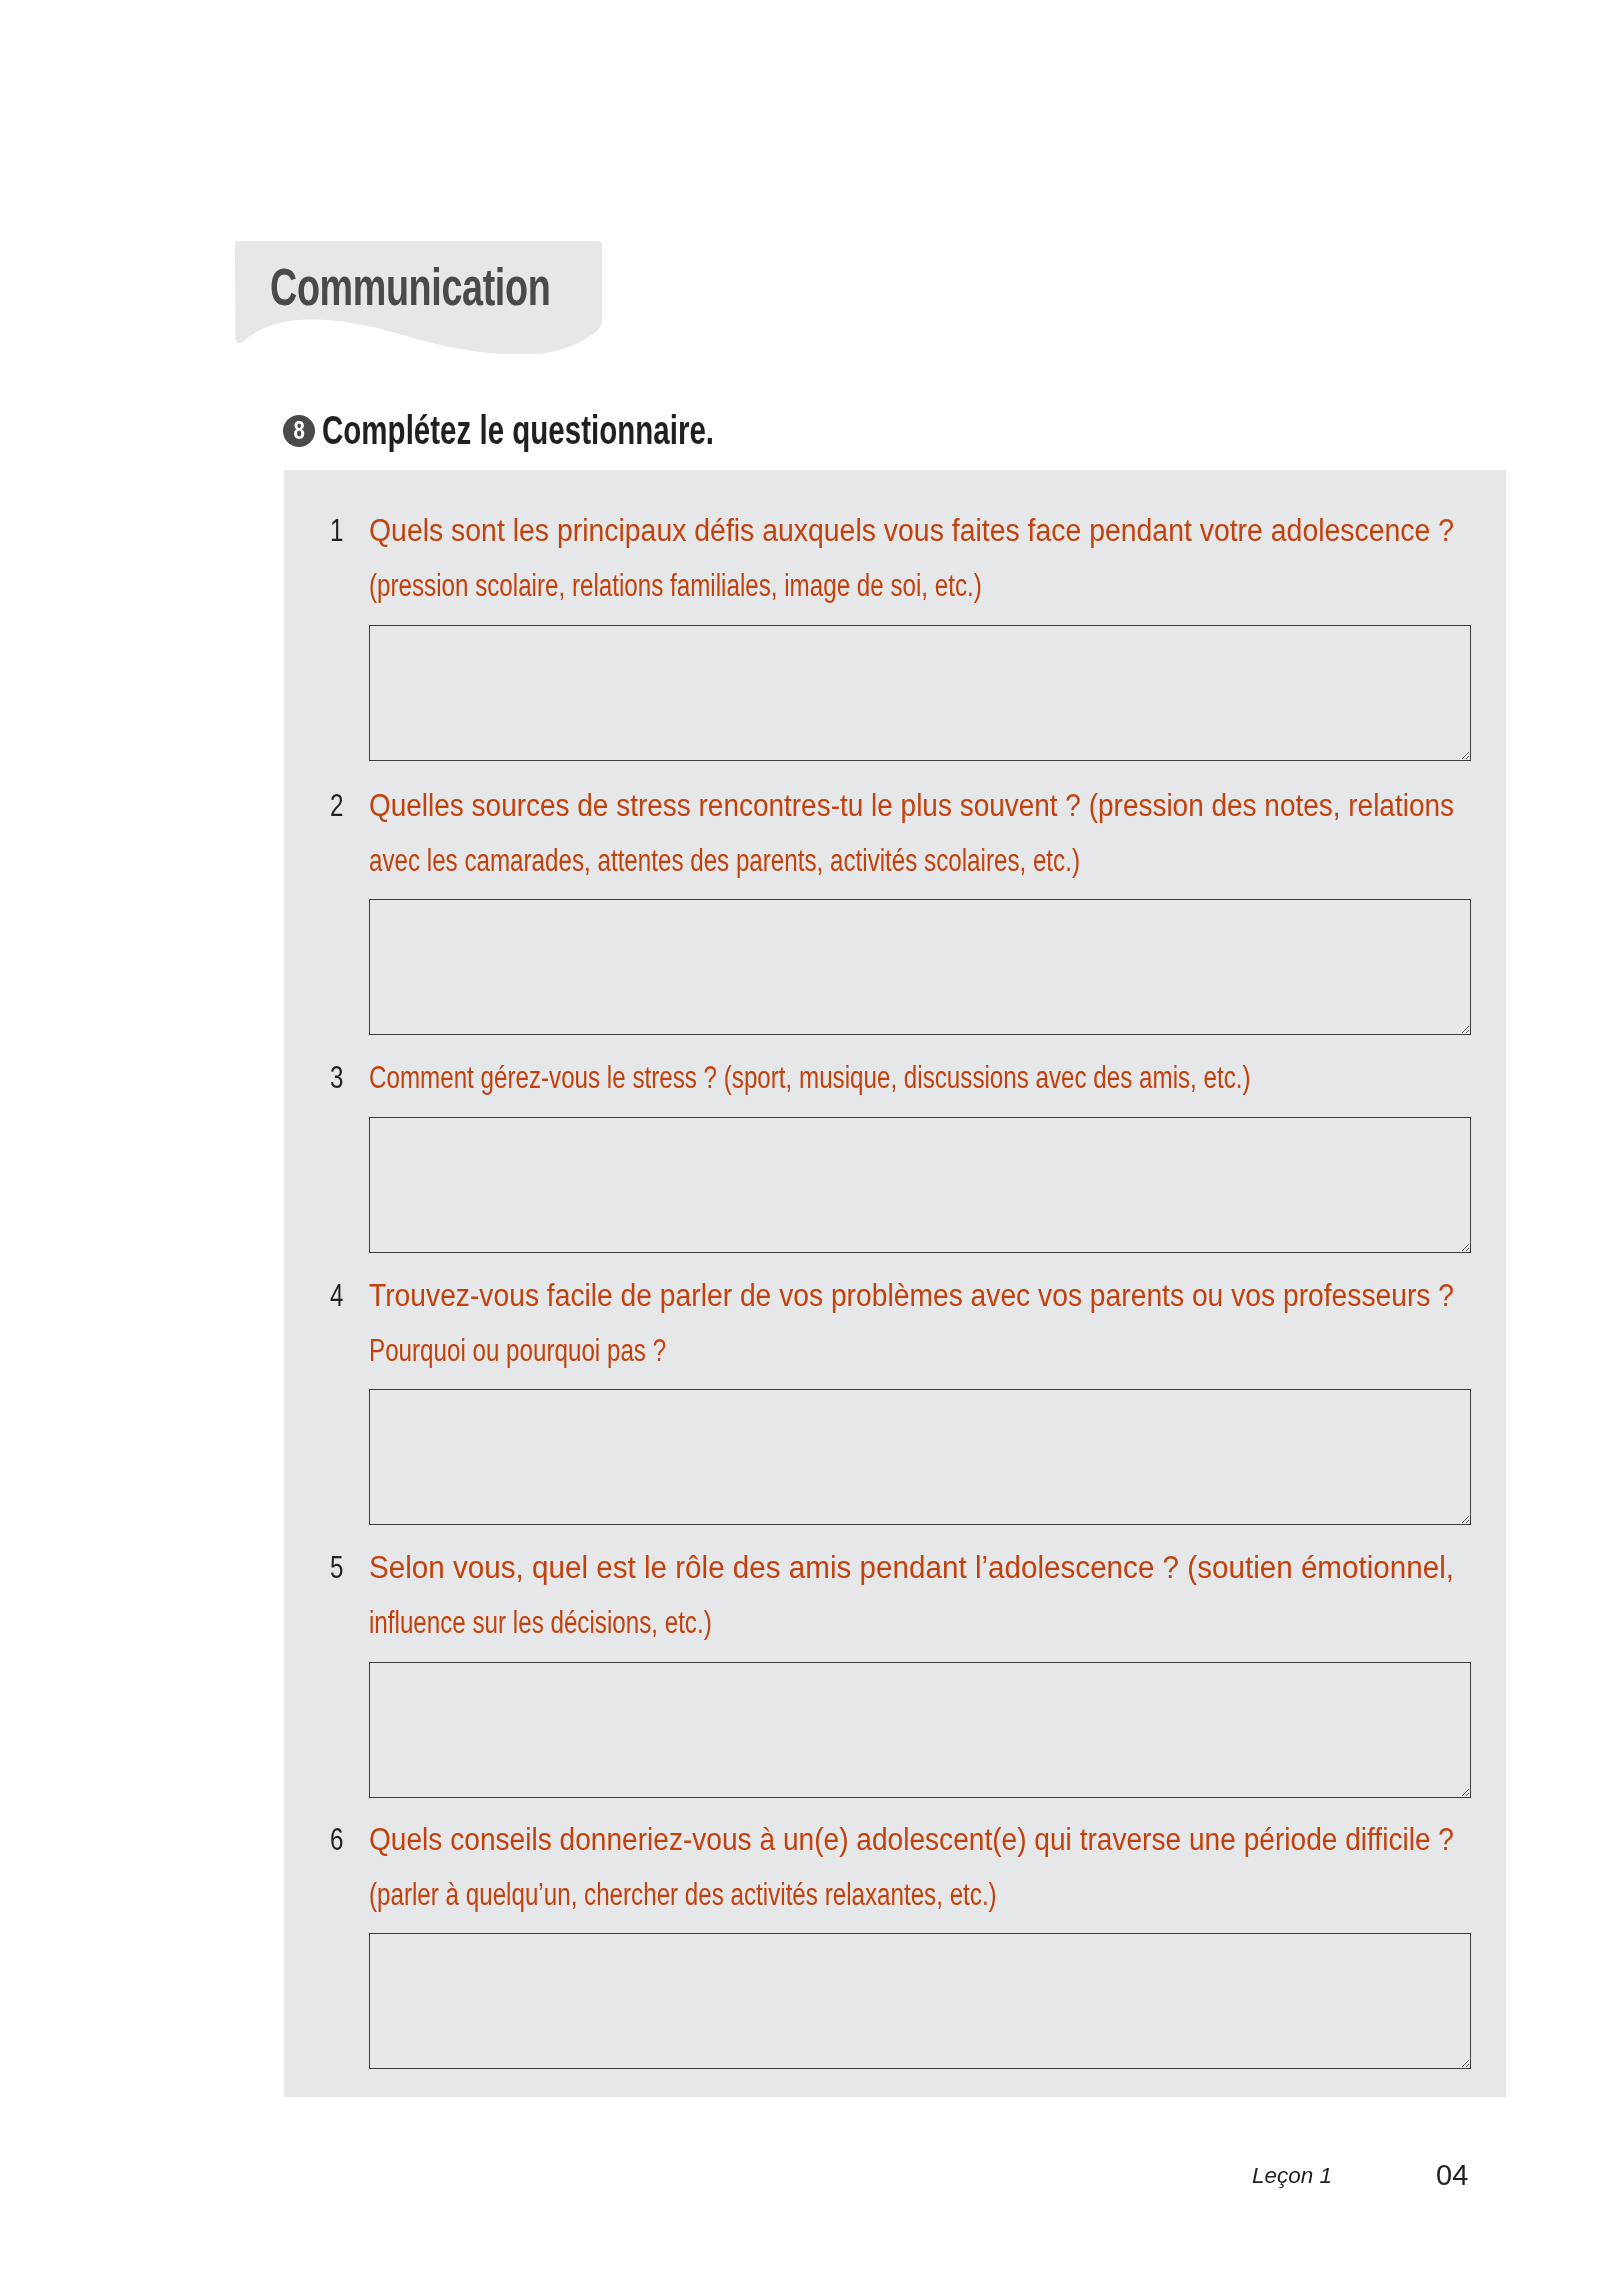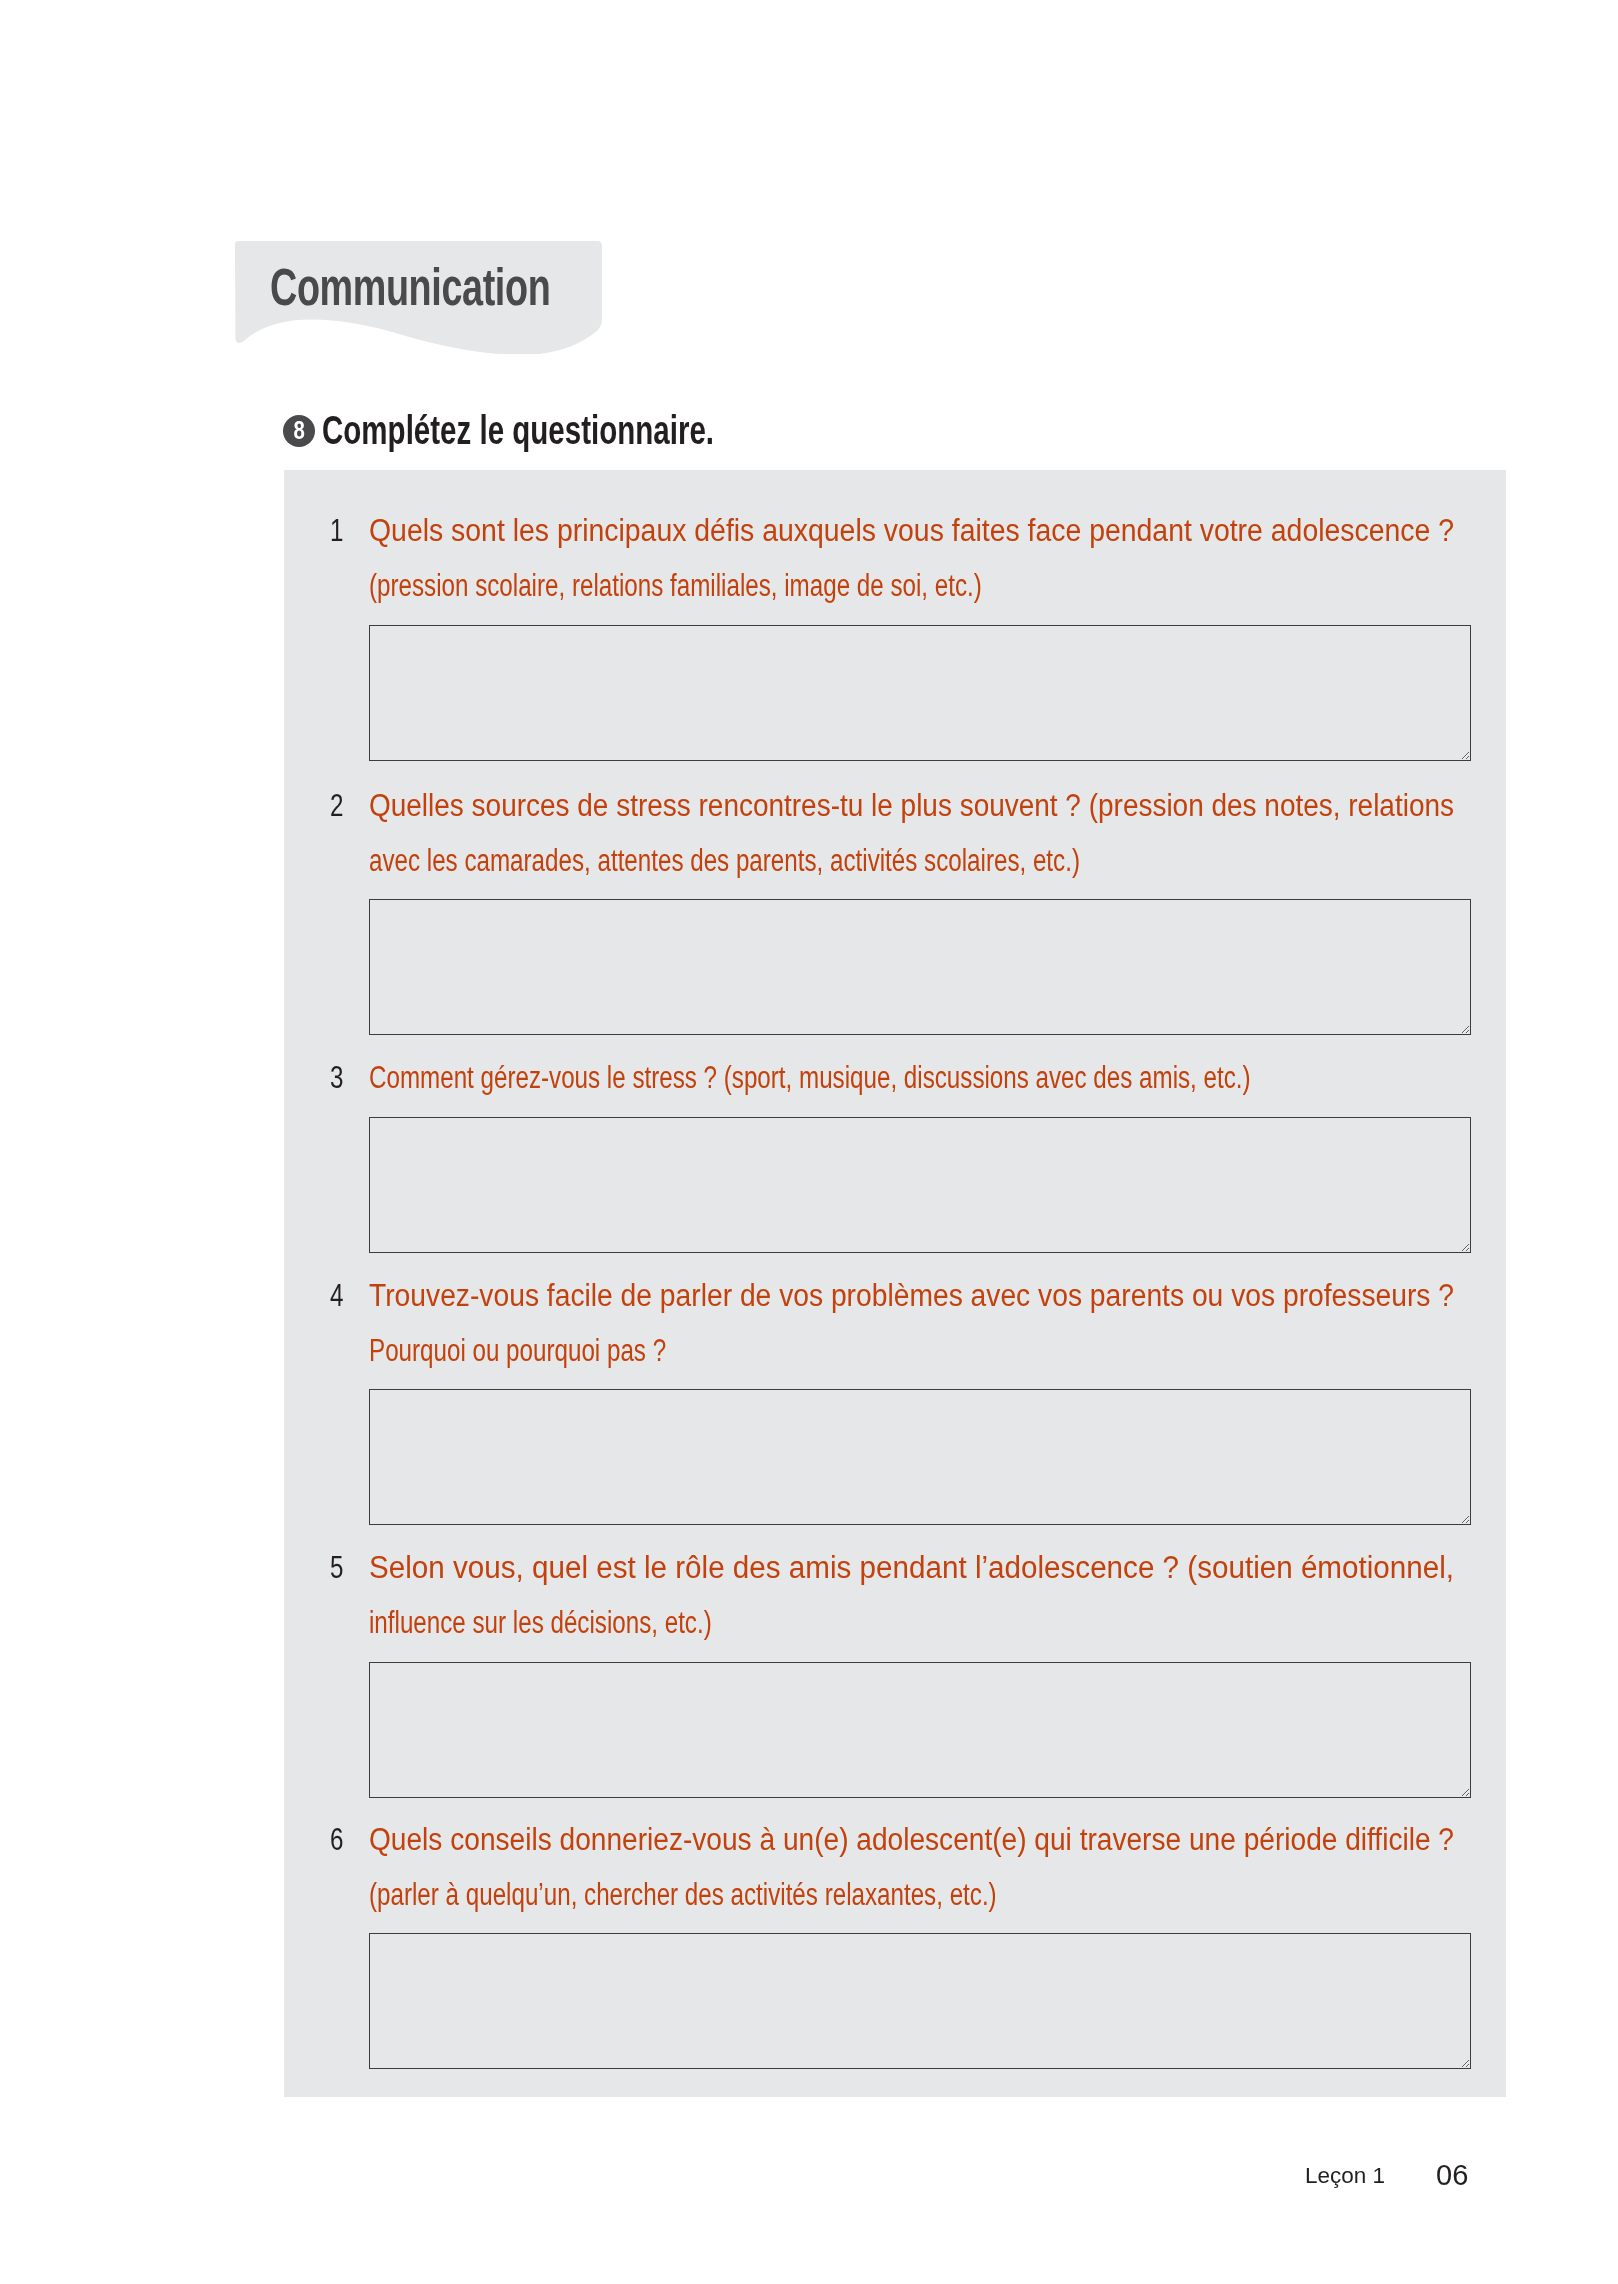--- a/index.html
+++ b/index.html
@@ -17,21 +17,21 @@
   .panel { position: absolute; left: 284px; top: 470px; width: 1222px; height: 1627px; background: #e6e7e8; }
 
   .question { position: absolute; left: 0; width: 1222px; }
   .q-num { position: absolute; left: 46px; font-size: 31px; line-height: 54px; color: #231f20; transform: scaleX(0.78); transform-origin: left center; }
   .q-line { position: absolute; left: 85px; width: 1098px; height: 54px; line-height: 54px; font-size: 31px; color: #c2410c; white-space: nowrap; }
   .q-line .inner { display: inline-block; transform-origin: left center; }
 
   .answer-box { position: absolute; left: 85px; width: 1096px; height: 130px; border: 1.5px solid #3c3c3e; background: #e6e7e8; box-sizing: content-box; }
 
   .footer { position: absolute; top: 2156px; height: 39px; line-height: 39px; color: #231f20; white-space: nowrap; }
-  .footer-lesson { left: 1305px; font-size: 22.5px; }
+  .footer-lesson { left: 1252px; font-size: 22.5px; font-style: italic; }
   .footer-page { left: 1436px; font-size: 29px; }
 </style>
 </head>
 <body>
 
 <div class="section-tab">
   <svg width="369" height="113" viewBox="0 0 752 230">
     <path d="M10 0 H742 Q752 0 752 10 V160 Q752 175 740 185 Q680 232 590 232 Q480 232 340 190 Q240 160 160 160 Q70 160 20 205 Q8 212 5 200 L4 10 Q4 0 10 0 Z" fill="#e6e7e8"></path>
   </svg>
   <div class="section-title">Communication</div>
@@ -83,14 +83,14 @@
   <div class="question" style="top:1343px">
     <div class="q-num">6</div>
     <div class="q-line" style="top:0"><span class="inner" style="transform: scaleX(0.906401);">Quels conseils donneriez-vous à un(e) adolescent(e) qui traverse une période difficile ?</span></div>
     <div class="q-line" style="top:55px"><span class="inner" style="transform: scaleX(0.78);">(parler à quelqu’un, chercher des activités relaxantes, etc.)</span></div>
   </div>
   <textarea class="answer-box" style="top: 1463px;"></textarea>
 
 </div>
 
 <div class="footer footer-lesson">Leçon 1</div>
-<div class="footer footer-page">06</div>
+<div class="footer footer-page">04</div>
 
 
 </body></html>

